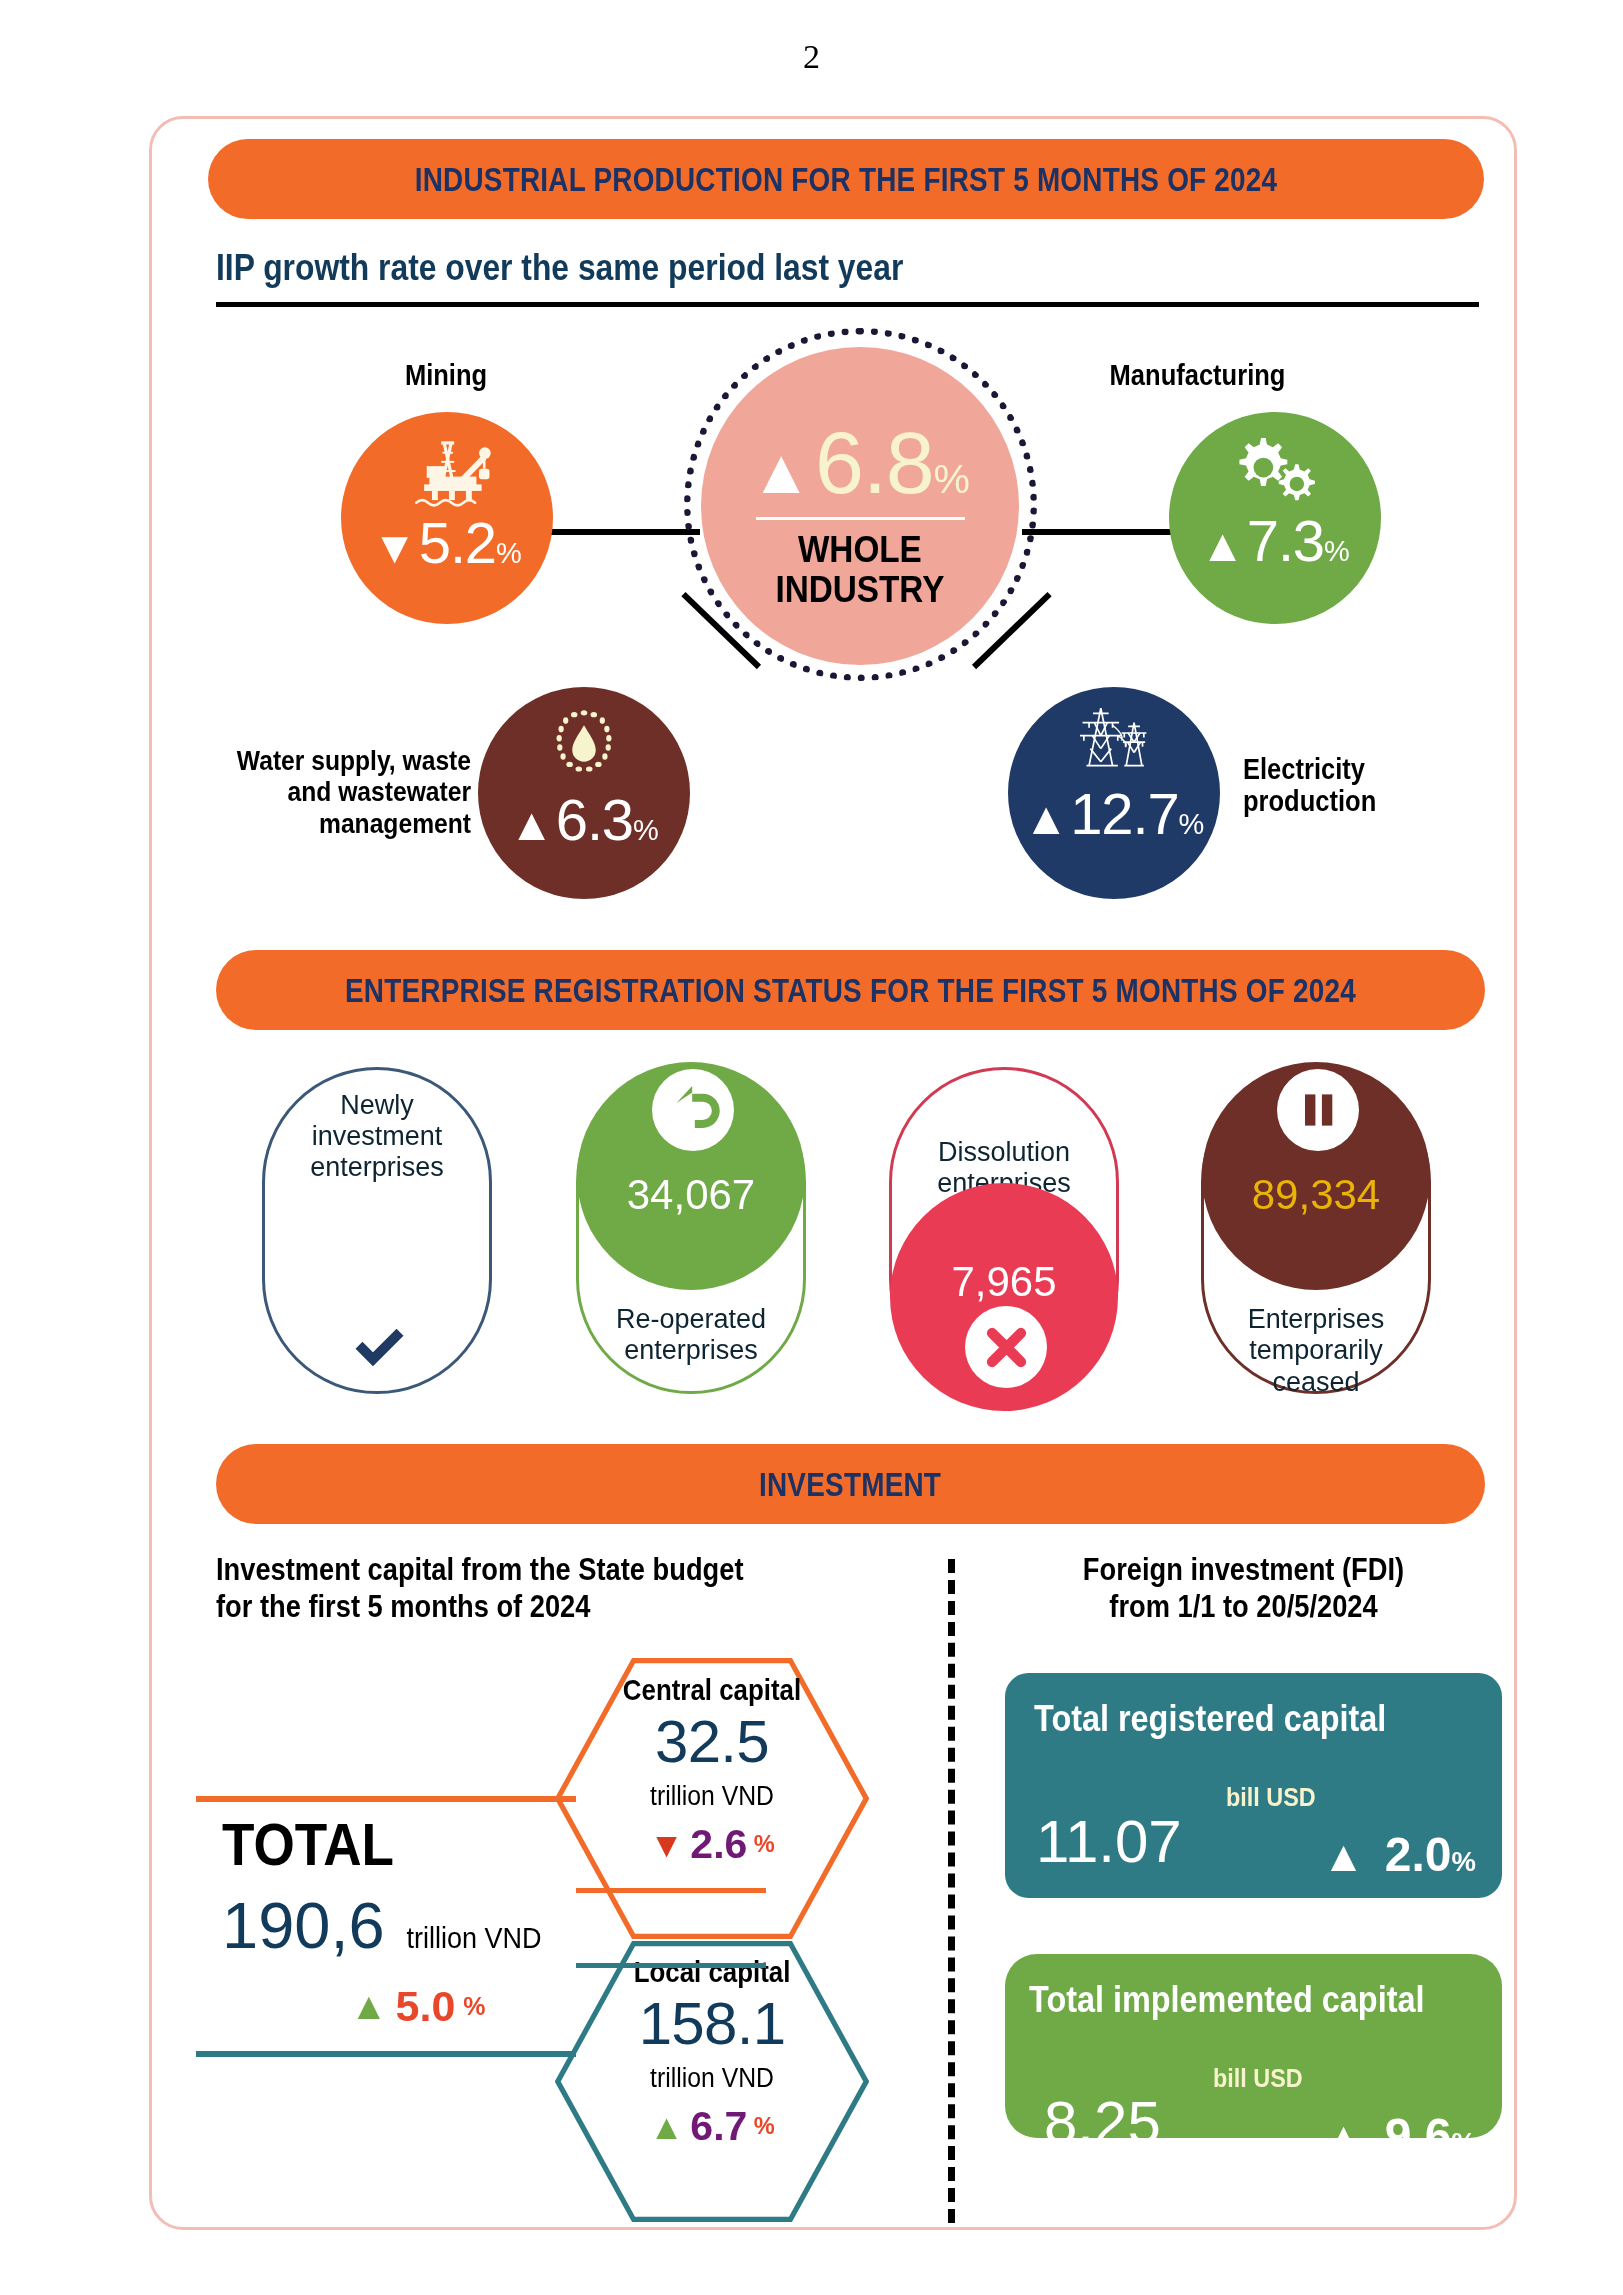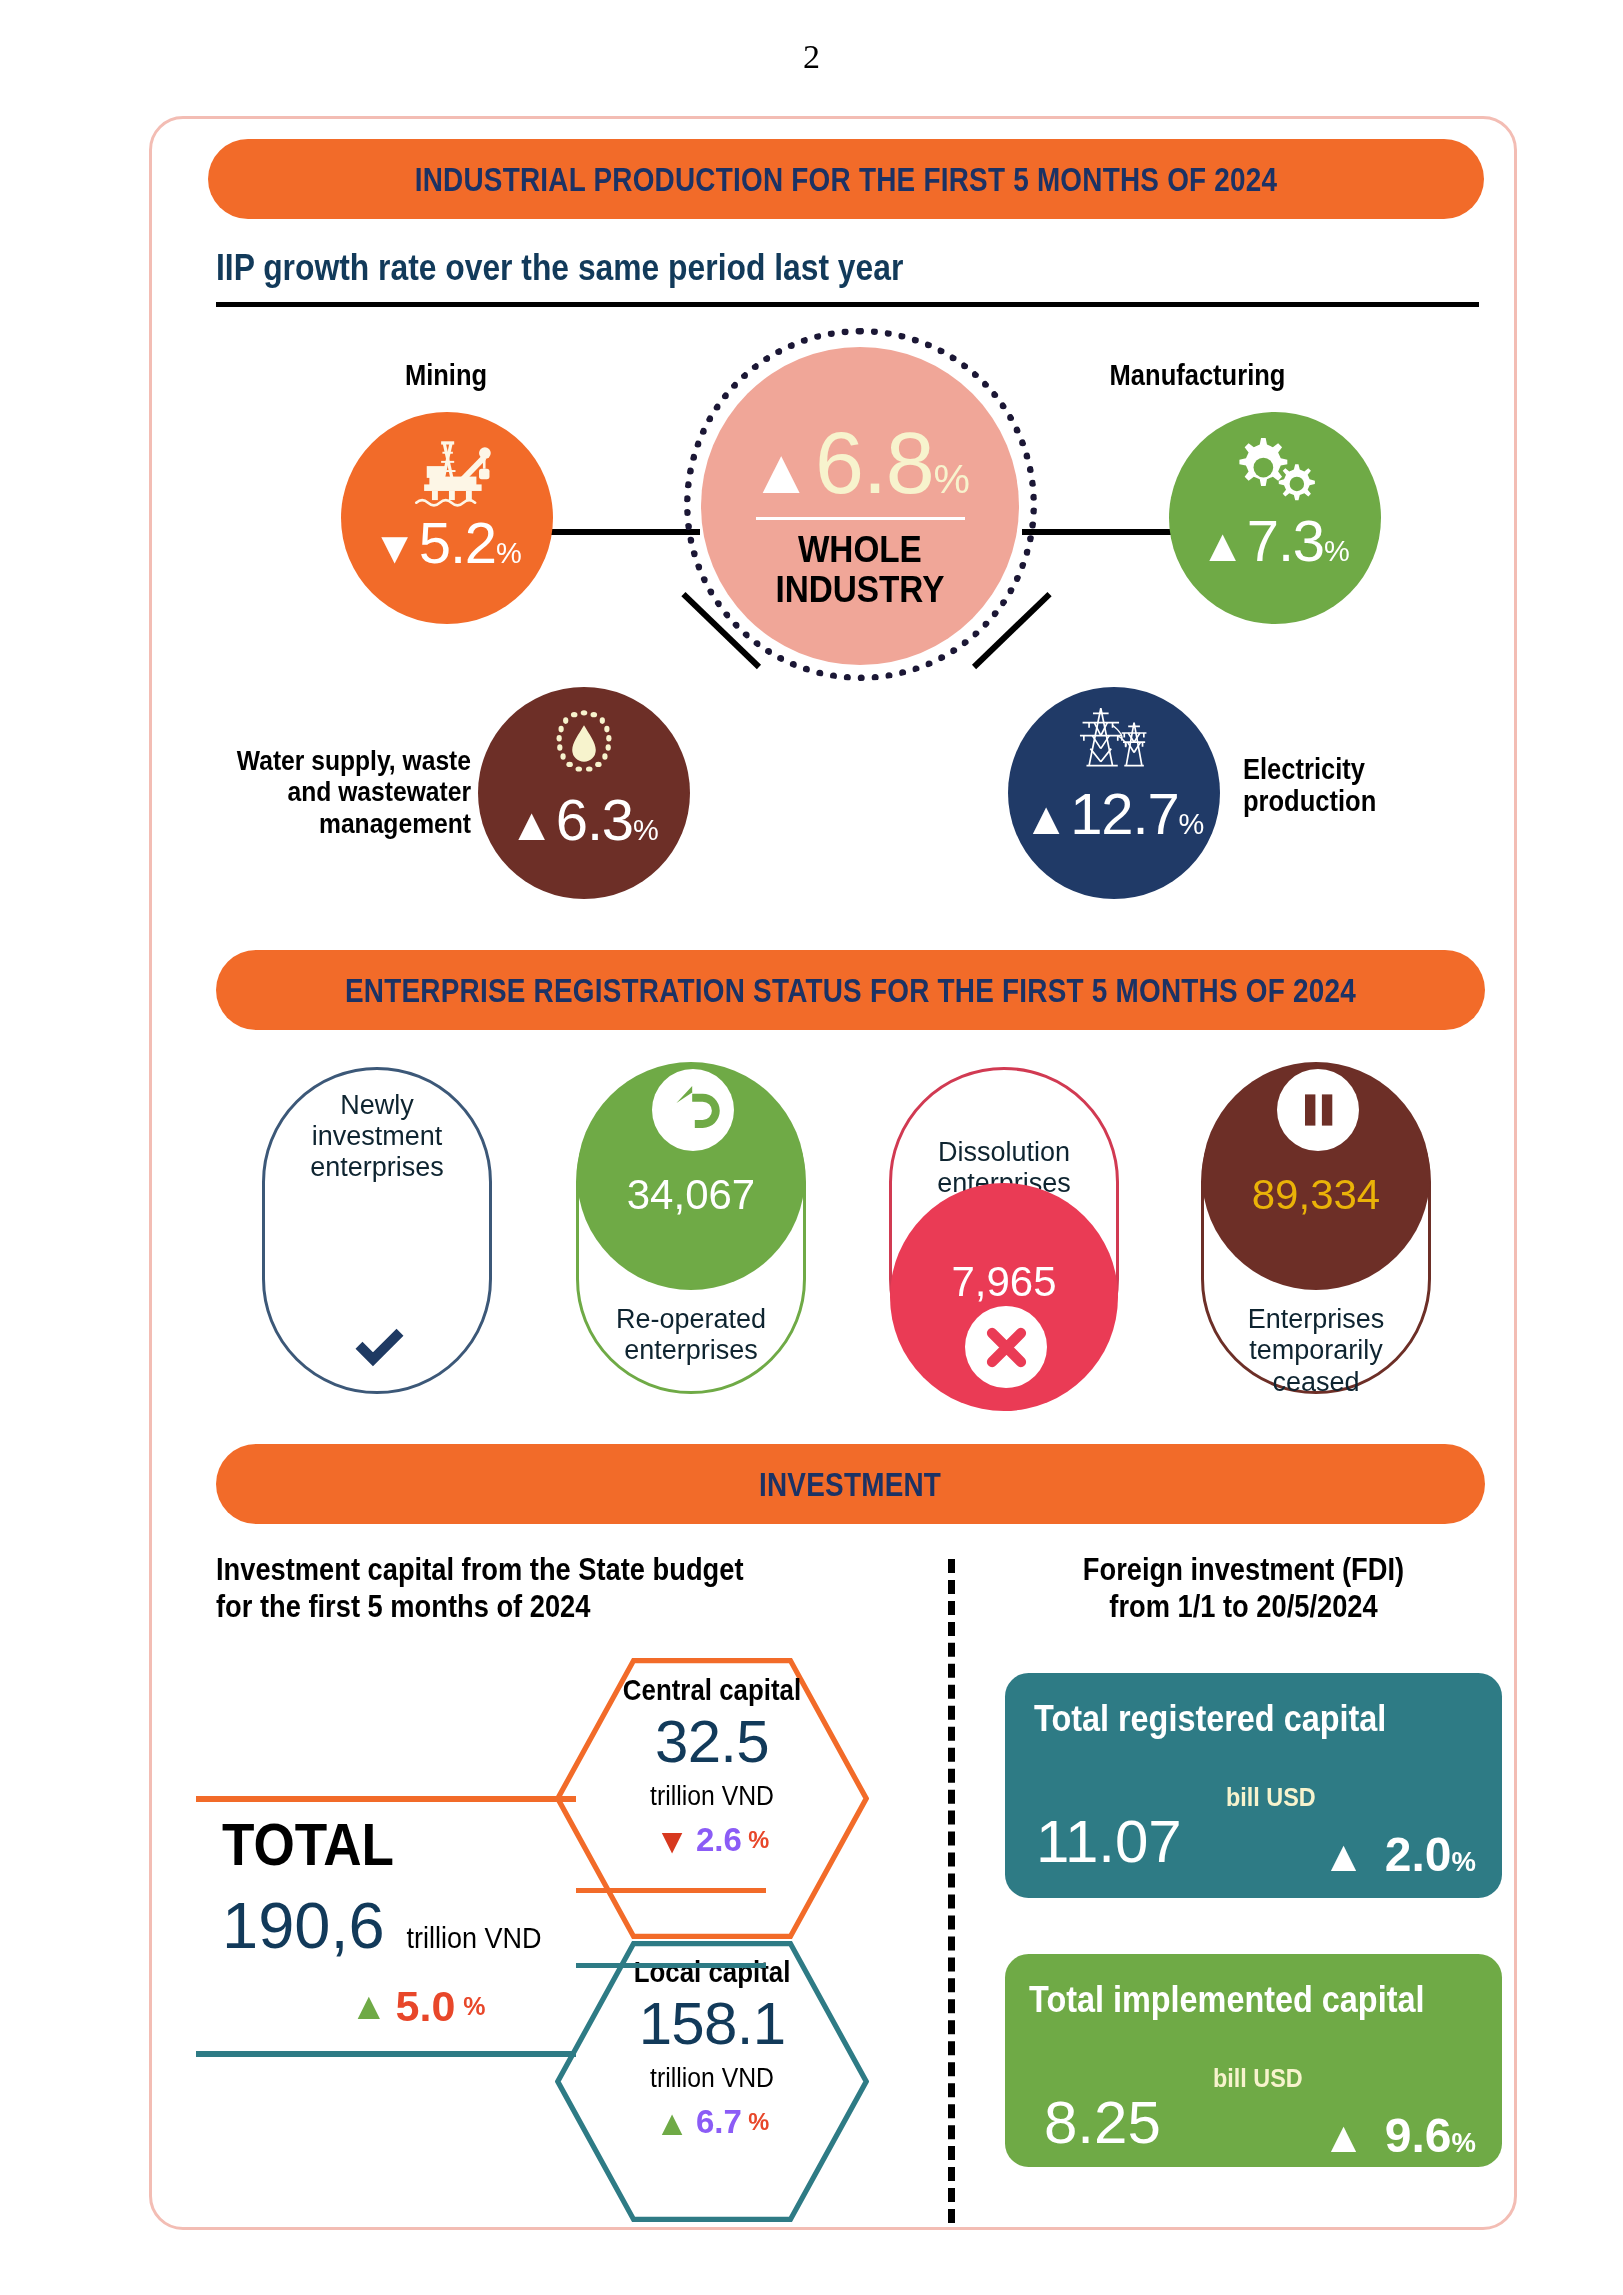--- a/index.html
+++ b/index.html
@@ -106,21 +106,21 @@
     position:absolute;left:948px;top:1559px;width:0;height:664px;
     border-left:7.2px dashed #000;
   }
 
   .hexwrap{position:absolute;}
   .hexnum{color:#123a5a;font-weight:300;font-size:60px;line-height:1;letter-spacing:-0.7px;}
   .hexttl{color:#000;font-weight:bold;font-size:29.4px;transform:scaleX(.88);}
   .hexunit{color:#000;font-size:27.5px;transform:scaleX(.9);}
   .hexpct{display:flex;align-items:center;justify-content:center;gap:6.5px;}
   .hexpct .tri{font-size:35px;line-height:1;}
-  .hexpct .num{color:#8b5cf6;font-weight:bold;font-size:33px;}
+  .hexpct .num{color:#701a75;font-weight:bold;font-size:41px;}
   .hexpct .sym{color:#e8472a;font-weight:bold;font-size:23.6px;}
 
   .fdi-card{
     position:absolute;width:497px;border-radius:23.6px;box-sizing:border-box;
   }
   .fdi-title{color:#ffffff;font-weight:bold;font-size:36px;transform:scaleX(.9);
              transform-origin:left center;white-space:nowrap;}
   .fdi-unit{color:#f7f3cd;font-weight:bold;font-size:26px;transform:scaleX(.9);}
   .fdi-num{color:#ffffff;font-size:60px;font-weight:300;line-height:1;}
   .fdi-pct{display:flex;align-items:baseline;color:#fff;}
@@ -391,21 +391,21 @@
   <div class="fdi-title" style="position:absolute;left:29px;top:25px;">Total registered capital</div>
   <div class="fdi-unit" style="position:absolute;left:216px;top:109px;">bill USD</div>
   <div class="fdi-num" style="position:absolute;left:31px;top:139px;">11.07</div>
   <div class="fdi-pct" style="position:absolute;right:26px;top:154px;">
     <span class="tri">▲</span>
     <span class="num">2.0</span>
     <span class="sym">%</span>
   </div>
 </div>
 
-<div class="fdi-card" style="left:1005px;top:1954px;height:213px;background:#6faa46;">
+<div class="fdi-card" style="left:1005px;top:1954px;height:184px;background:#6faa46;border-radius:32px;">
   <div class="fdi-title" style="position:absolute;left:23.6px;top:25px;">Total implemented capital</div>
   <div class="fdi-unit" style="position:absolute;left:203px;top:109px;">bill USD</div>
   <div class="fdi-num" style="position:absolute;left:39px;top:139px;">8.25</div>
   <div class="fdi-pct" style="position:absolute;right:26px;top:154px;">
     <span class="tri">▲</span>
     <span class="num">9.6</span>
     <span class="sym">%</span>
   </div>
 </div>
 

